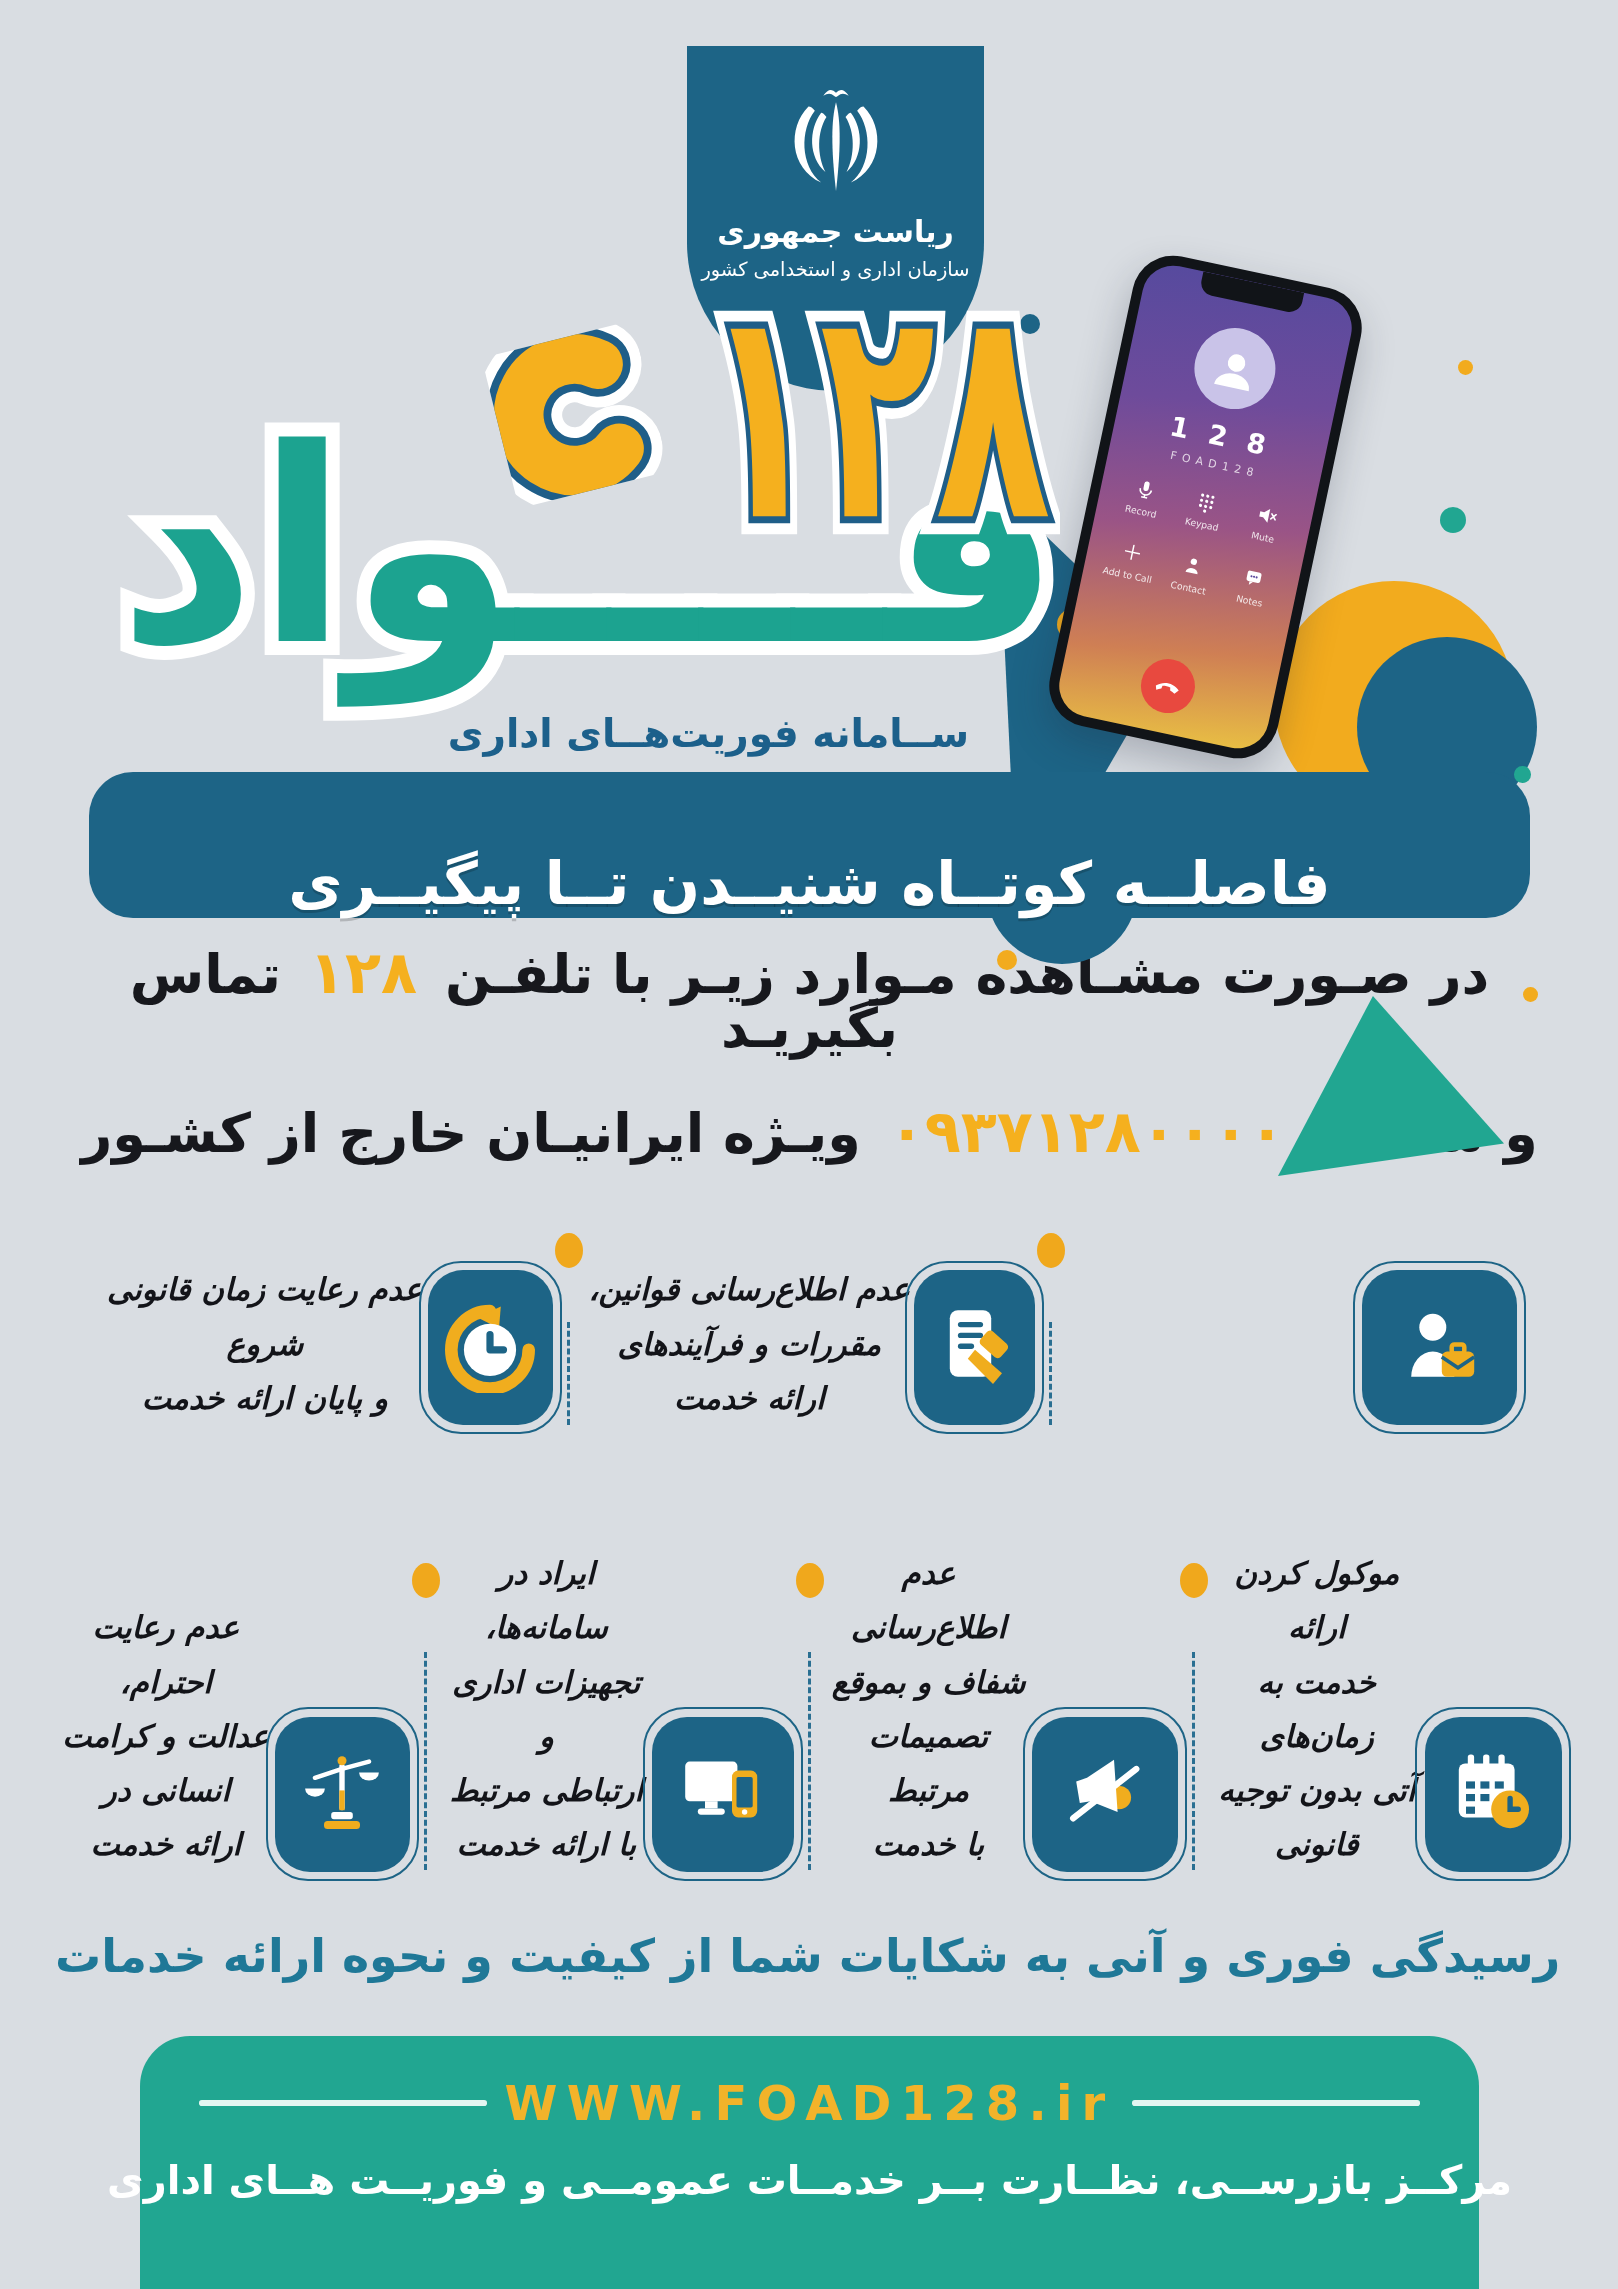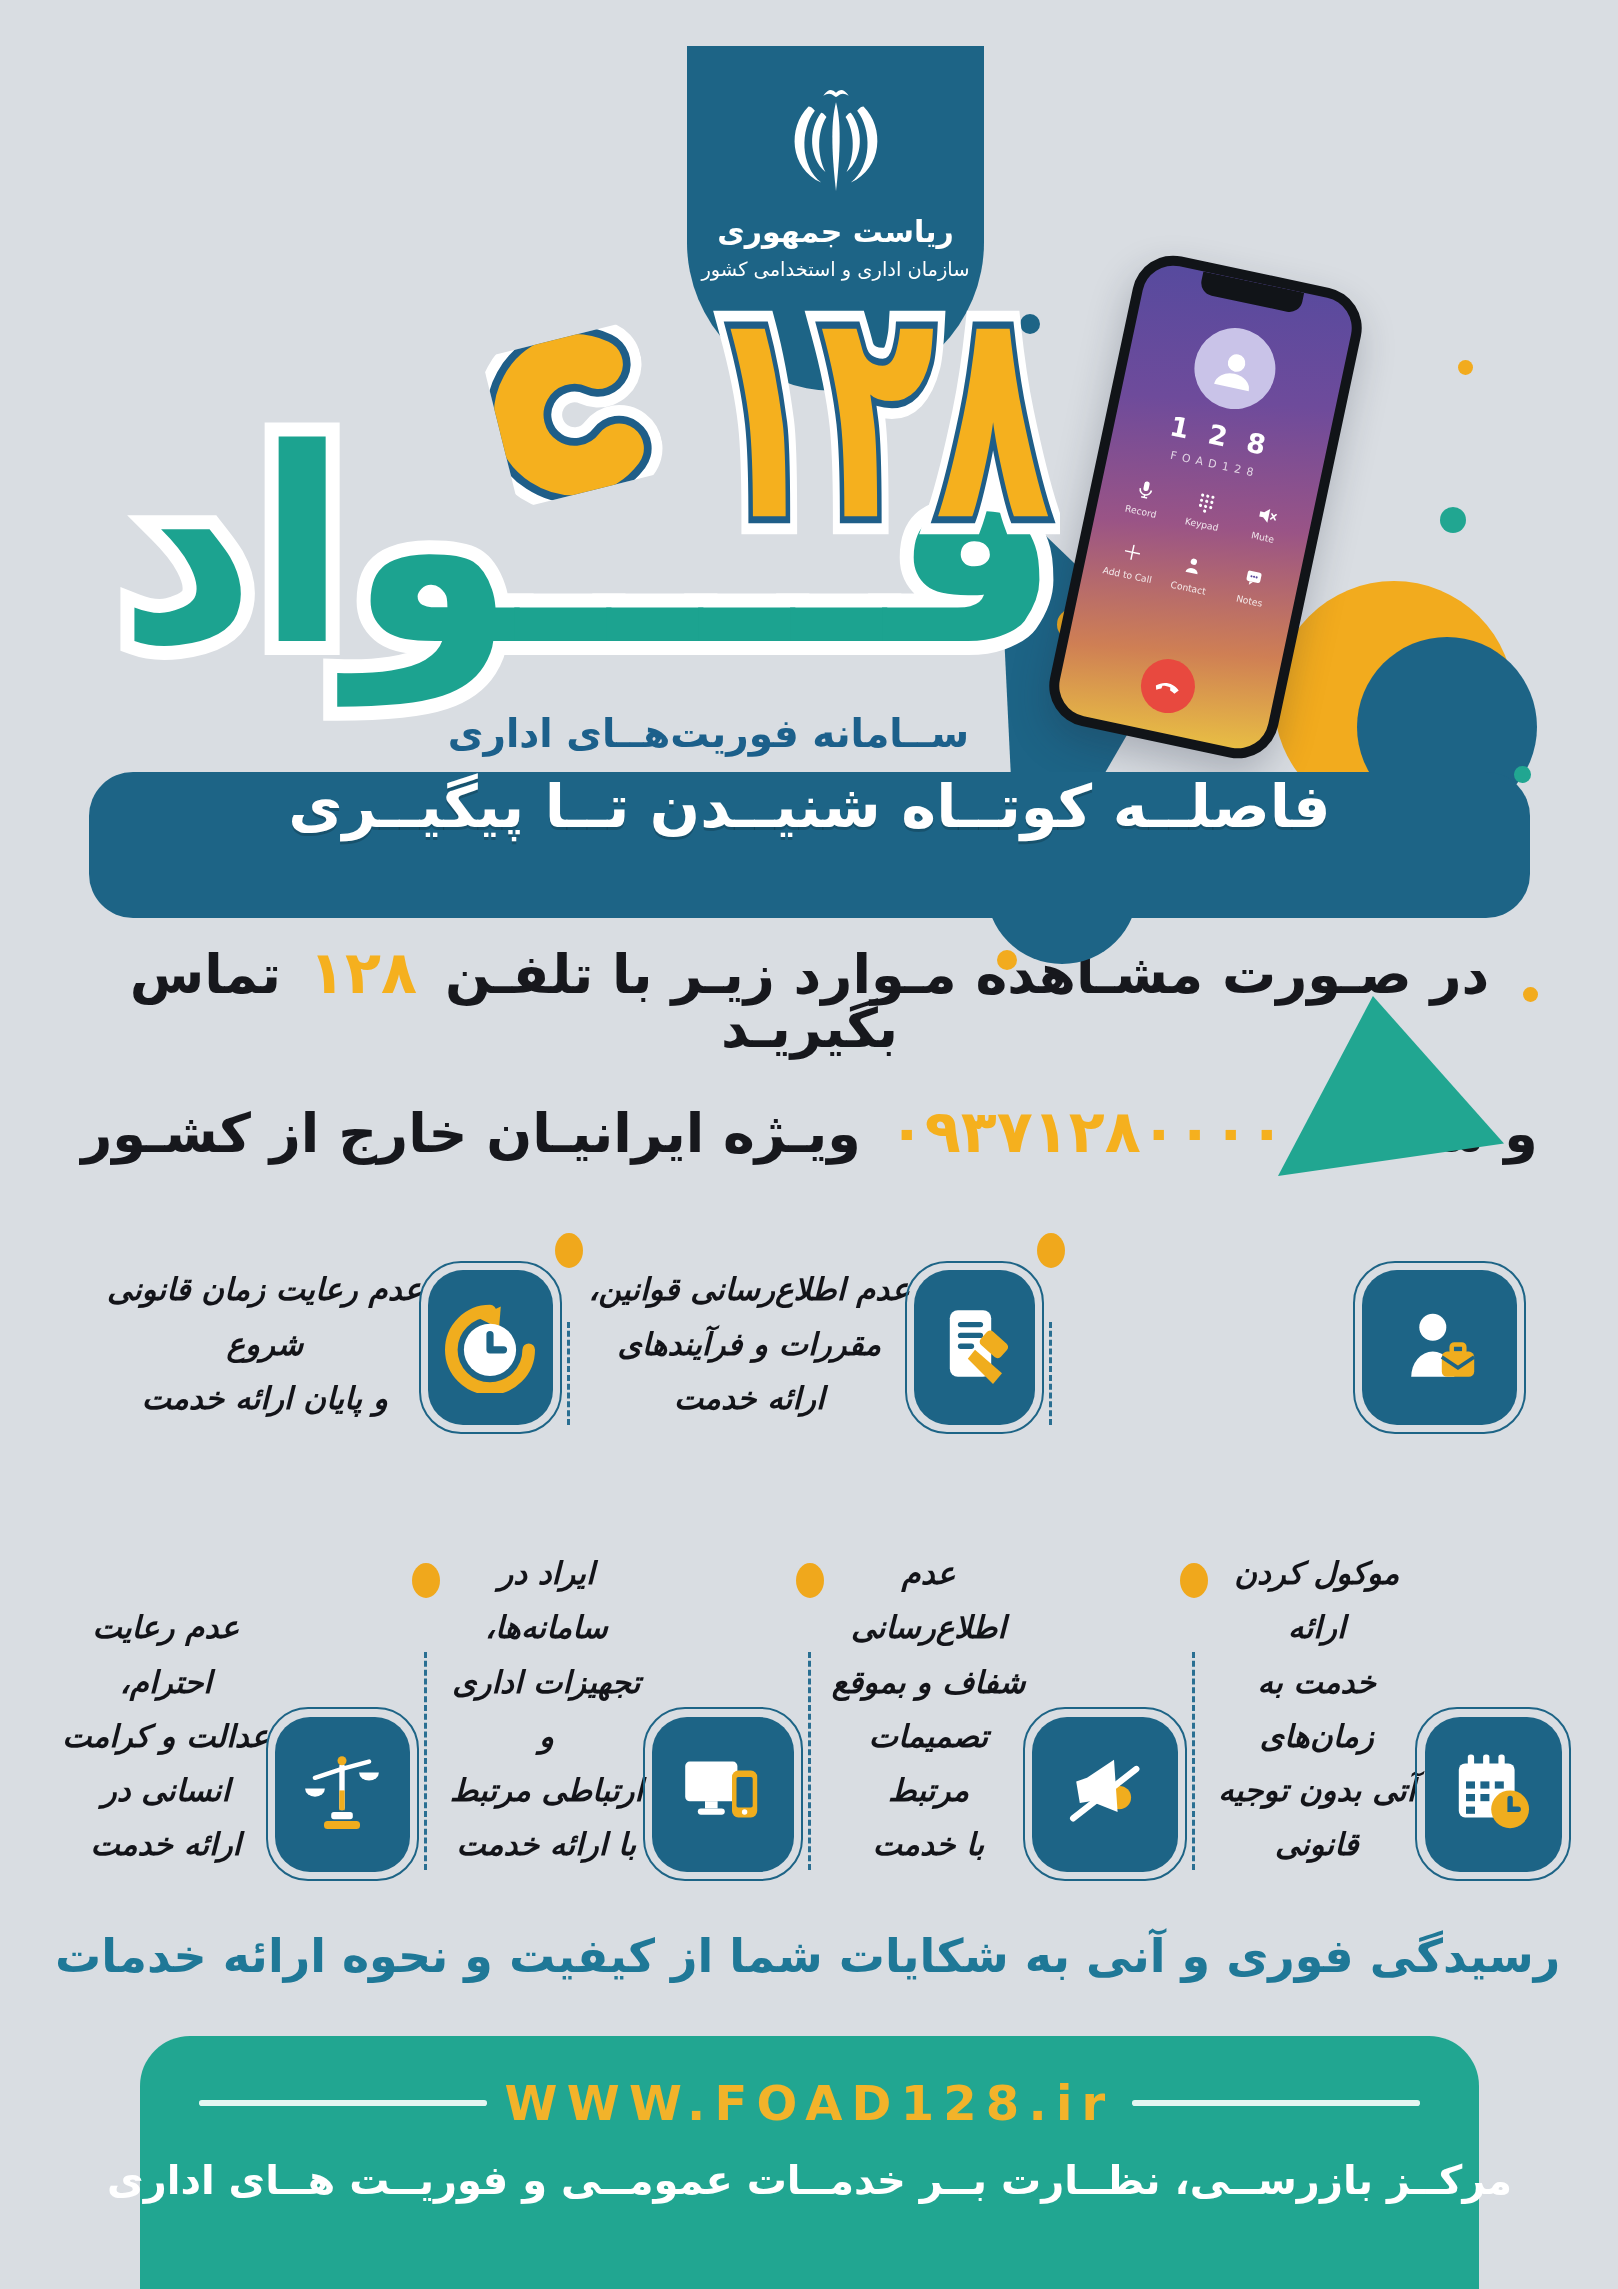--- a/index.html
+++ b/index.html
@@ -71,21 +71,21 @@
       row-gap:26px;column-gap:3.7px;}
   .pcell{display:flex;flex-direction:column;align-items:center;gap:6.5px;}
   .pcell svg{width:21px;height:21px;}
   .plabel{font-size:9.2px;color:rgba(255,255,255,.85);white-space:nowrap;}
   .endcall{position:absolute;bottom:20px;left:50%;transform:translateX(-50%);width:54px;height:54px;
       border-radius:50%;background:#e8493f;display:flex;align-items:center;justify-content:center;}
   .endcall svg{width:29.5px;height:29.5px;}
 
   
   .banner{position:absolute;left:89px;right:89px;top:772px;height:146px;background:var(--blue);
-      border-radius:44px;display:flex;align-items:flex-start;justify-content:center;z-index:5;}
+      border-radius:44px;display:flex;align-items:flex-end;justify-content:center;z-index:5;}
   .banner span{color:#fff;font-size:59px;font-weight:800;white-space:nowrap;
       text-shadow:0 2.8px 0 rgba(0,0,0,.18);}
 
   
   .intro{position:absolute;left:55px;right:55px;top:943px;text-align:center;color:var(--dark);}
   .intro-line{font-size:54px;font-weight:800;line-height:1.0;}
   .intro-line + .intro-line{margin-top:46px;}
   .hl{color:var(--yellow2);font-size:59px;font-weight:800;margin:0 9.2px;}
 
   

